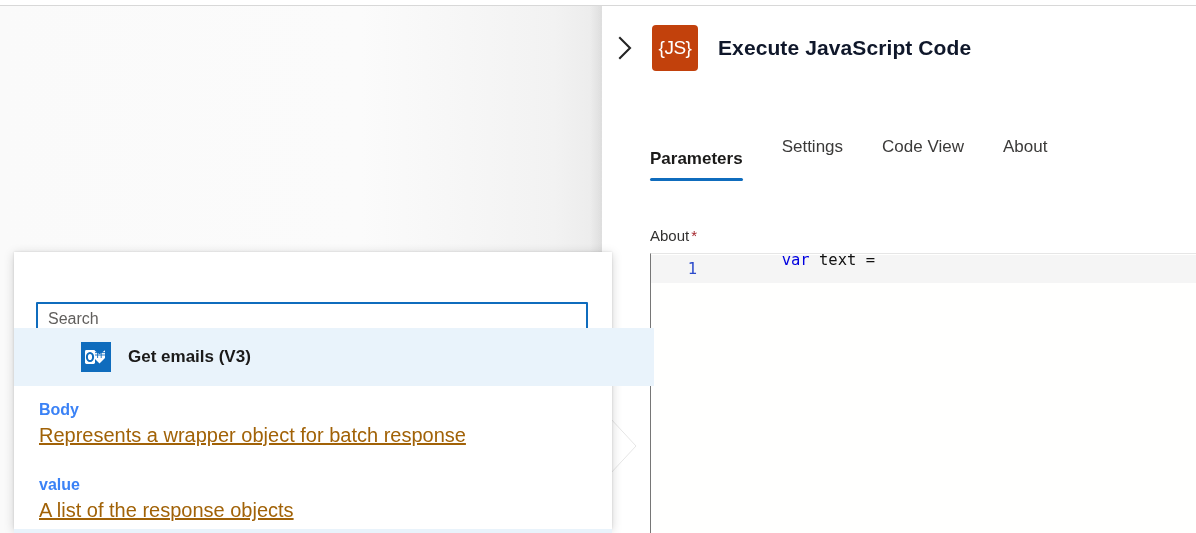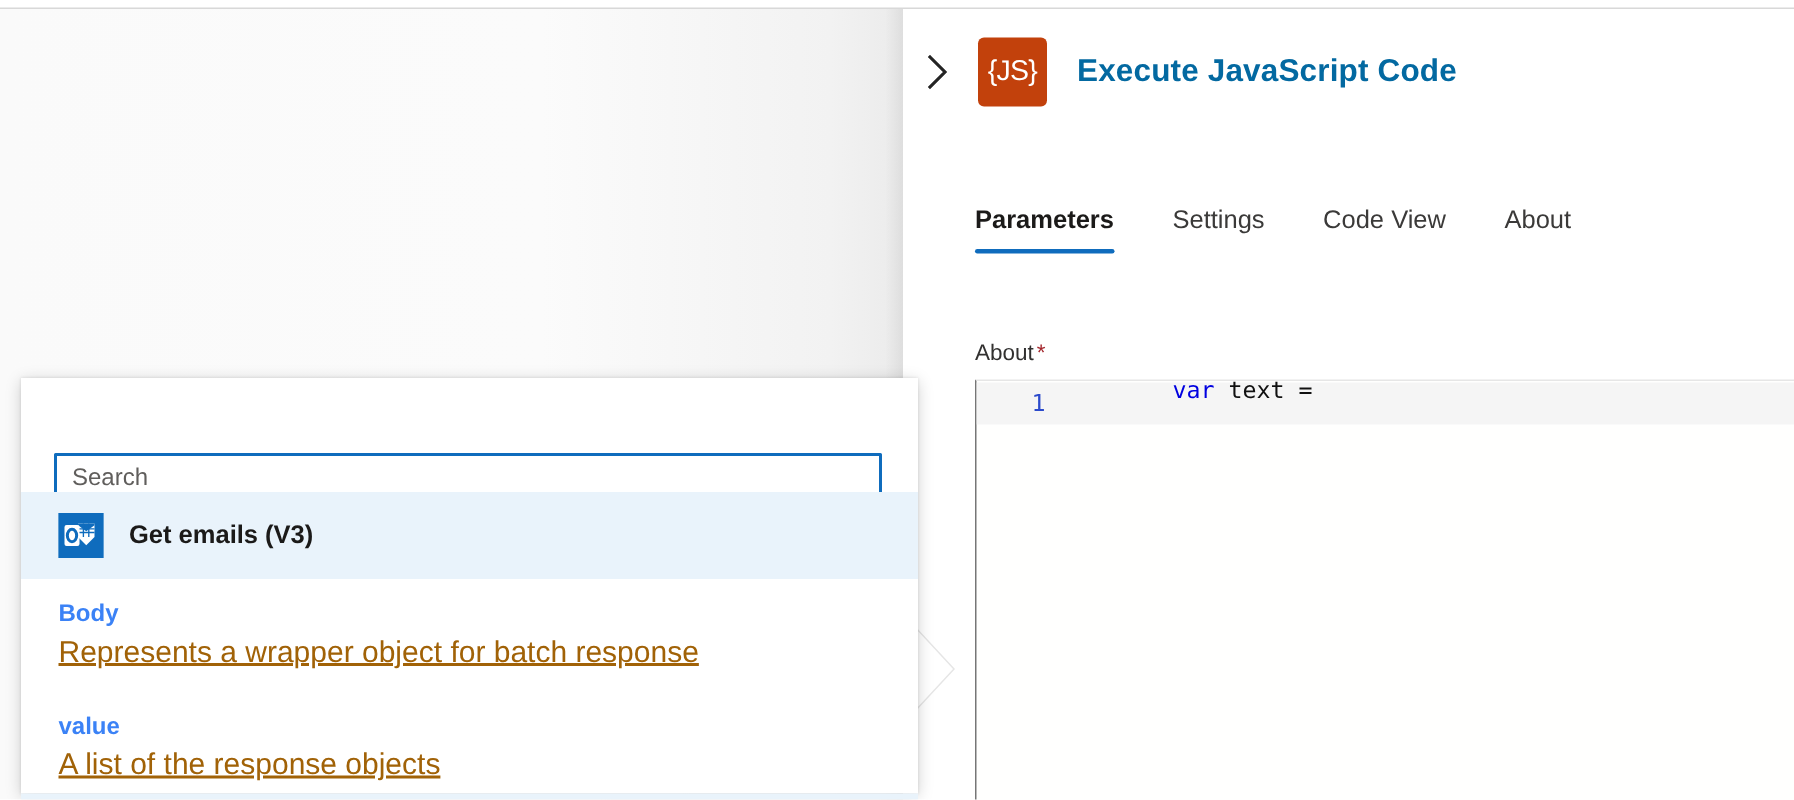--- a/index.html
+++ b/index.html
@@ -71,21 +71,21 @@
     align-items: center;
     justify-content: center;
     font-family: "Liberation Sans", sans-serif;
     font-size: 19px;
     letter-spacing: -0.5px;
   }
 
   .pane-title {
     margin-left: 20px;
     font-size: 21px;
-    color: #0369a1;
+    color: #0f172a;
     font-weight: 600;
     letter-spacing: 0.1px;
     white-space: nowrap;
   }
 
   
   .tabs {
     position: absolute;
     left: 48px; top: 131px;
     display: flex;
@@ -96,20 +96,21 @@
     padding: 0 0 12px 0;
     margin-right: 39px;
     font-size: 17px;
     color: #3b3a39;
     cursor: pointer;
     white-space: nowrap;
   }
   .tab.active {
     font-weight: 700;
     color: #1b1a19;
+    margin-top: 12px;
   }
   .tab.active::after {
     content: "";
     position: absolute;
     left: 0; right: 0; bottom: 0;
     height: 3px;
     background: #0f6cbd;
     border-radius: 2px;
   }
 
@@ -200,20 +201,21 @@
   .dyn-search::placeholder { color: #605e5c; }
 
   .dyn-group-row {
     position: absolute;
     left: 0; top: 76px;
     width: 598px; height: 58px;
     background: #e9f3fb;
     display: flex;
     align-items: center;
     cursor: pointer;
+    padding-left: 42px;
   }
   .outlook-icon {
     width: 30px; height: 30px;
     margin-left: 25px;
     background: #0f6cbd;
     position: relative;
     flex: none;
   }
   .outlook-icon svg { display: block; }
   .dyn-group-label {

